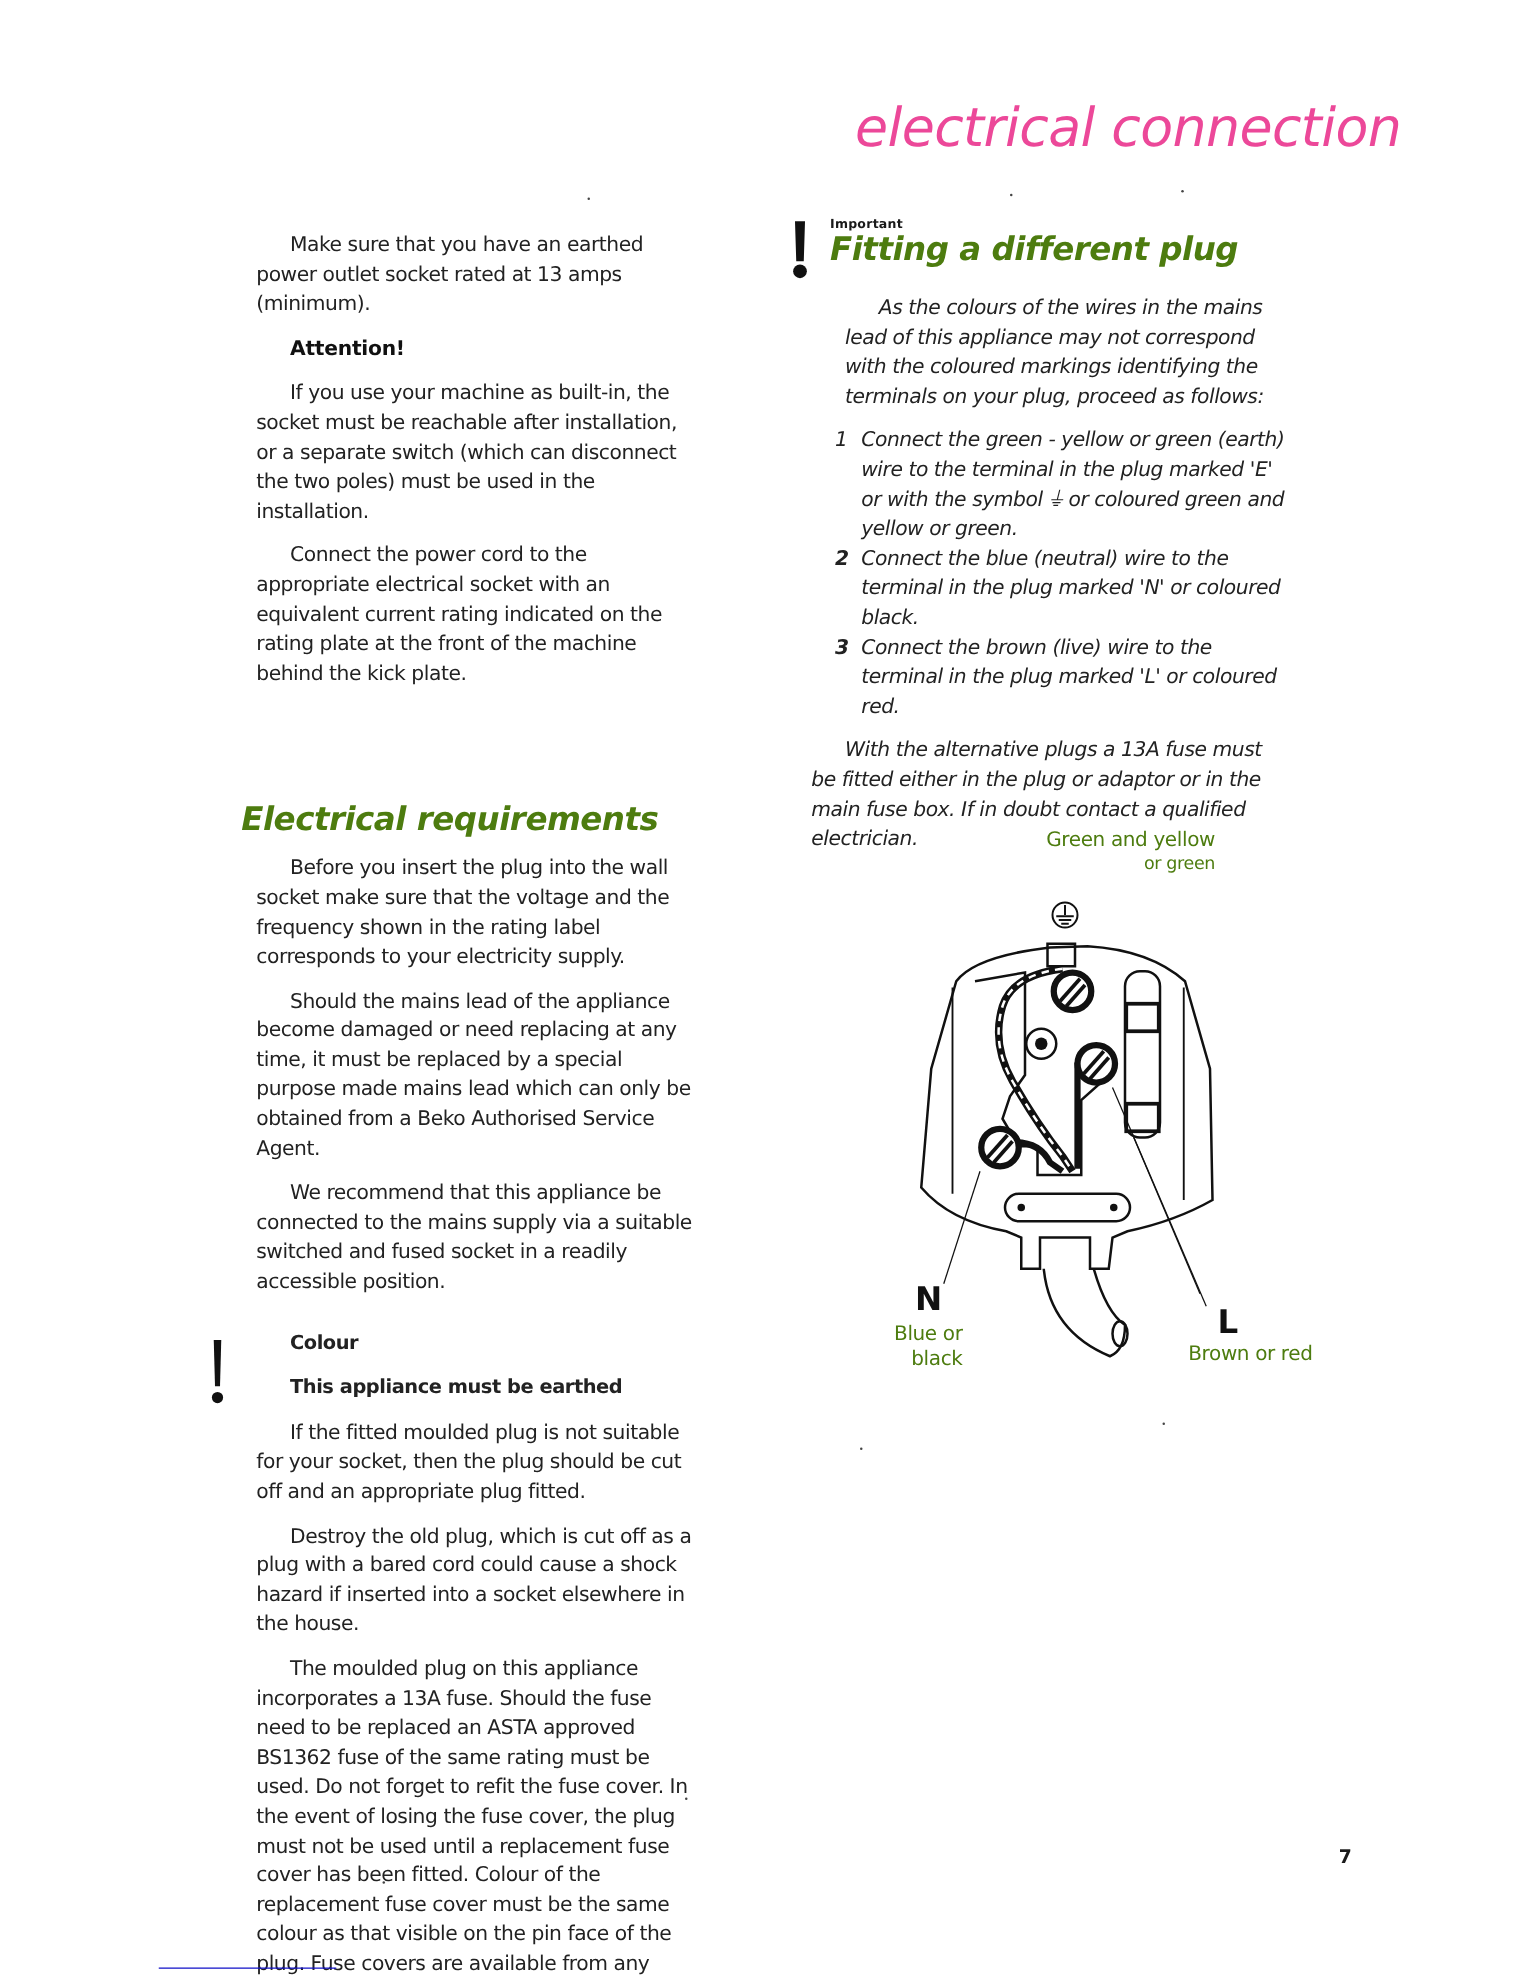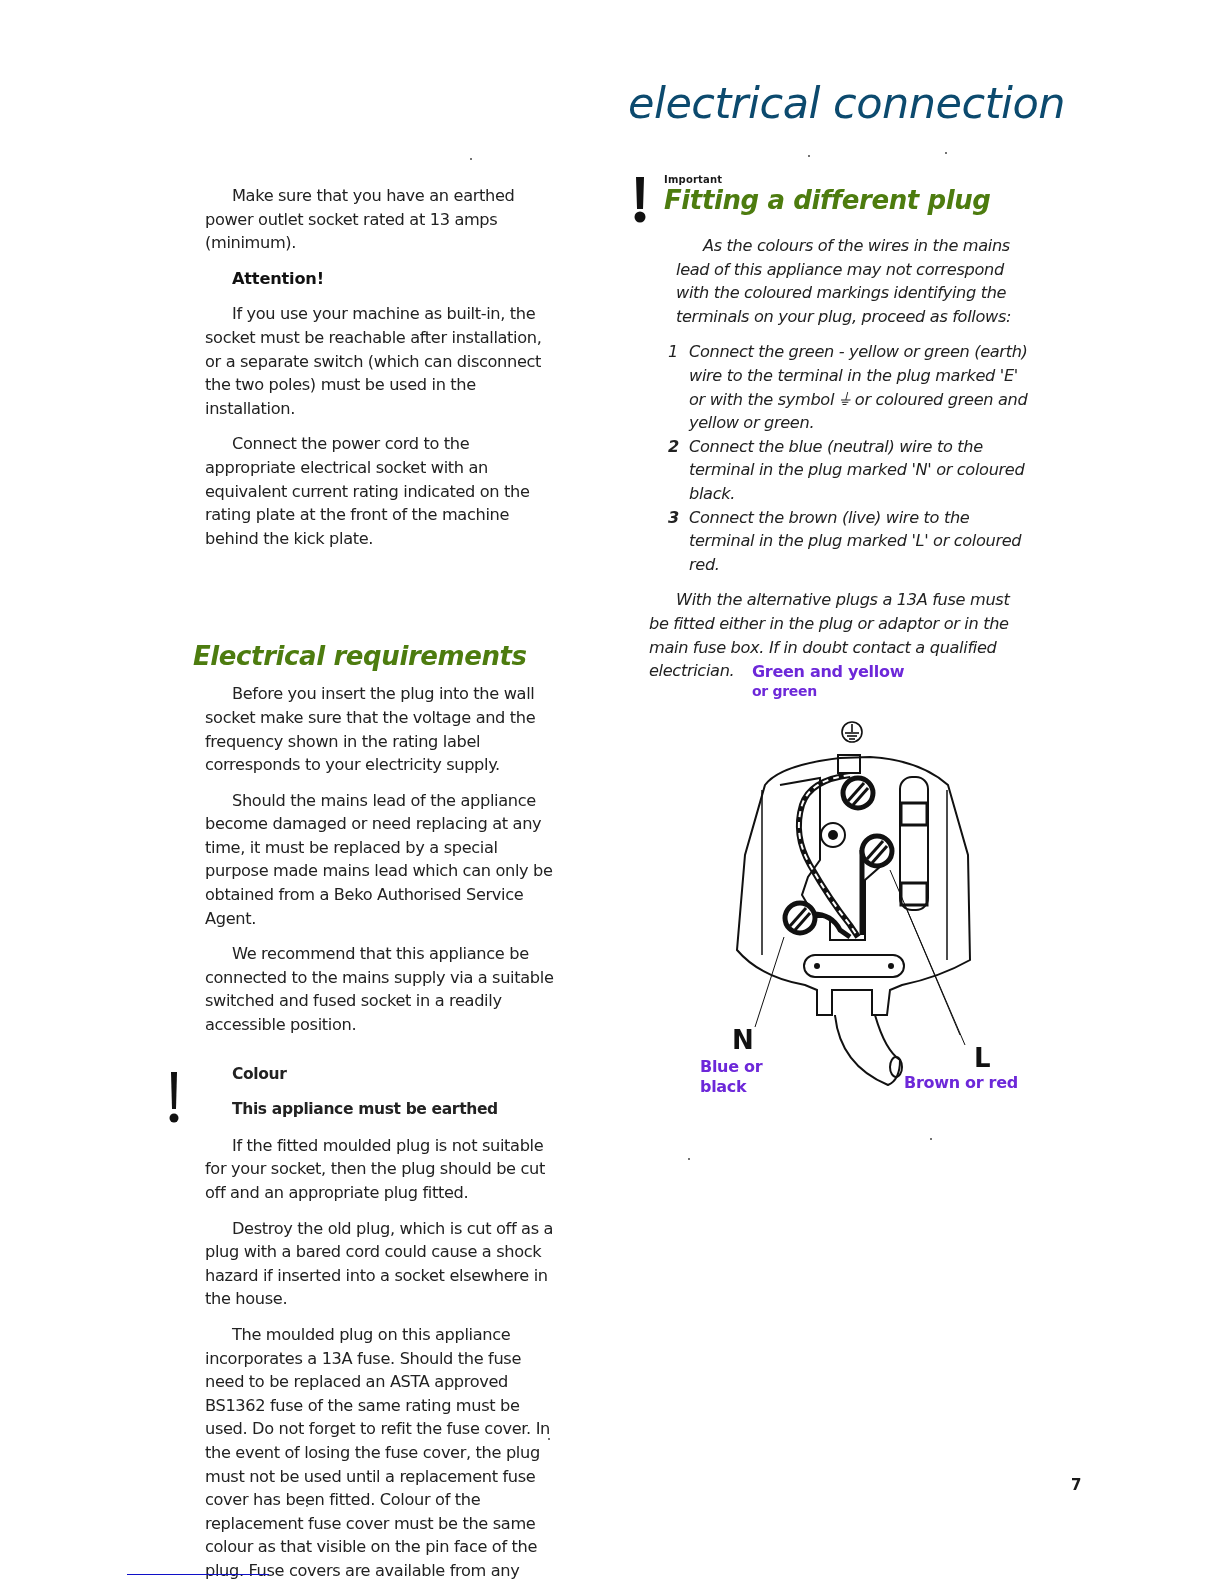--- a/index.html
+++ b/index.html
@@ -2,23 +2,23 @@
 <html><head>
 <meta charset="utf-8">
 <style>
   html, body { margin: 0; padding: 0; background: #ffffff; }
   body {
     width: 1225px; height: 1585px; position: relative; overflow: hidden;
     font-family: "DejaVu Sans", "Liberation Sans", sans-serif;
     color: #1a1a1a;
   }
   .page-title {
-    position: absolute; left: 628px; top: 78px;
+    position: absolute; left: 684px; top: 78px;
     font-family: "DejaVu Sans", sans-serif; font-style: italic;
-    font-size: 43px; letter-spacing: -0.5px; color: #0c4a6e;
+    font-size: 43px; letter-spacing: -0.5px; color: #ec4899;
     font-weight: normal; margin: 0;
   }
   .col { position: absolute; font-size: 16.2px; line-height: 23.6px; letter-spacing: -0.35px; color: #222; }
   .col-left { left: 193px; top: 172px; width: 375px; }
   .col-right { left: 664px; top: 222px; width: 372px; font-style: italic; }
   .col p { margin: 12px; }
   .indent { text-indent: 27px; }
   .bold-label { font-weight: bold; color: #111; letter-spacing: -0.2px; }
   .att { padding-left: 27px; }
   .section-heading {
@@ -32,21 +32,21 @@
   }
   .warn-head { padding-left: 27px; font-weight: bold; font-size: 15.5px; }
   .important-wrap { position: absolute; left: 664px; top: 172px; width: 380px; }
   .important-small { font-size: 10px; font-weight: bold; letter-spacing: 0.2px; margin: 0; line-height: 12px; padding-top: 2px; }
   .important-icon { position: absolute; left: -30px; top: 4px; width: 12px; height: 48px; }
   .num-list { margin: 0; padding: 0; list-style: none; }
   .num-list li { position: relative; padding-left: 25px; }
   .num-list .num { position: absolute; left: 4px; top: 0; }
   .num-bold { font-weight: bold; }
   .diagram { position: absolute; left: 690px; top: 655px; width: 360px; height: 450px; }
-  .diag-label { position: absolute; font-size: 16px; color: #6d28d9; letter-spacing: -0.3px; text-align: left; font-weight: bold; }
+  .diag-label { position: absolute; font-size: 16px; color: #4d7c0f; letter-spacing: -0.3px; text-align: right; }
   .diag-big { position: absolute; font-size: 26px; font-weight: bold; color: #111; }
   .page-number { position: absolute; left: 1071px; top: 1476px; font-size: 15px; font-weight: bold; }
   .scan-line { position: absolute; left: 127px; top: 1574px; width: 142px; height: 1px; background: #1010c8; }
   .speck { position: absolute; width: 2px; height: 2px; background: #444; border-radius: 1px; }
 </style>
 </head>
 <body>
 
 <h1 class="page-title">electrical connection</h1>
 
@@ -172,21 +172,21 @@
     <line x1="94" y1="282" x2="65" y2="372" stroke="#111" stroke-width="1"></line>
     <line x1="200" y1="215" x2="275" y2="390" stroke="#111" stroke-width="1"></line>
     <line x1="217" y1="255" x2="270" y2="380" stroke="#111" stroke-width="1"></line>
   </svg>
 
   <div class="diag-big" style="left:42px; top:370px;">N</div>
   <div class="diag-label" style="left:10px; top:402px; width:70px;">Blue or</div>
   <div class="diag-label" style="left:10px; top:422px; width:70px;">black</div>
 
   <div class="diag-big" style="left:284px; top:388px;">L</div>
-  <div class="diag-label" style="left:214px; top:418px; width:130px;">Brown or red</div>
+  <div class="diag-label" style="left:230px; top:418px; width:130px;">Brown or red</div>
 </div>
 
 <div class="page-number">7</div>
 <div class="scan-line"></div>
 <div class="speck" style="left:470px; top:158px;"></div>
 <div class="speck" style="left:808px; top:155px;"></div>
 <div class="speck" style="left:945px; top:152px;"></div>
 <div class="speck" style="left:548px; top:1438px;"></div>
 <div class="speck" style="left:688px; top:1158px;"></div>
 <div class="speck" style="left:930px; top:1138px;"></div>

